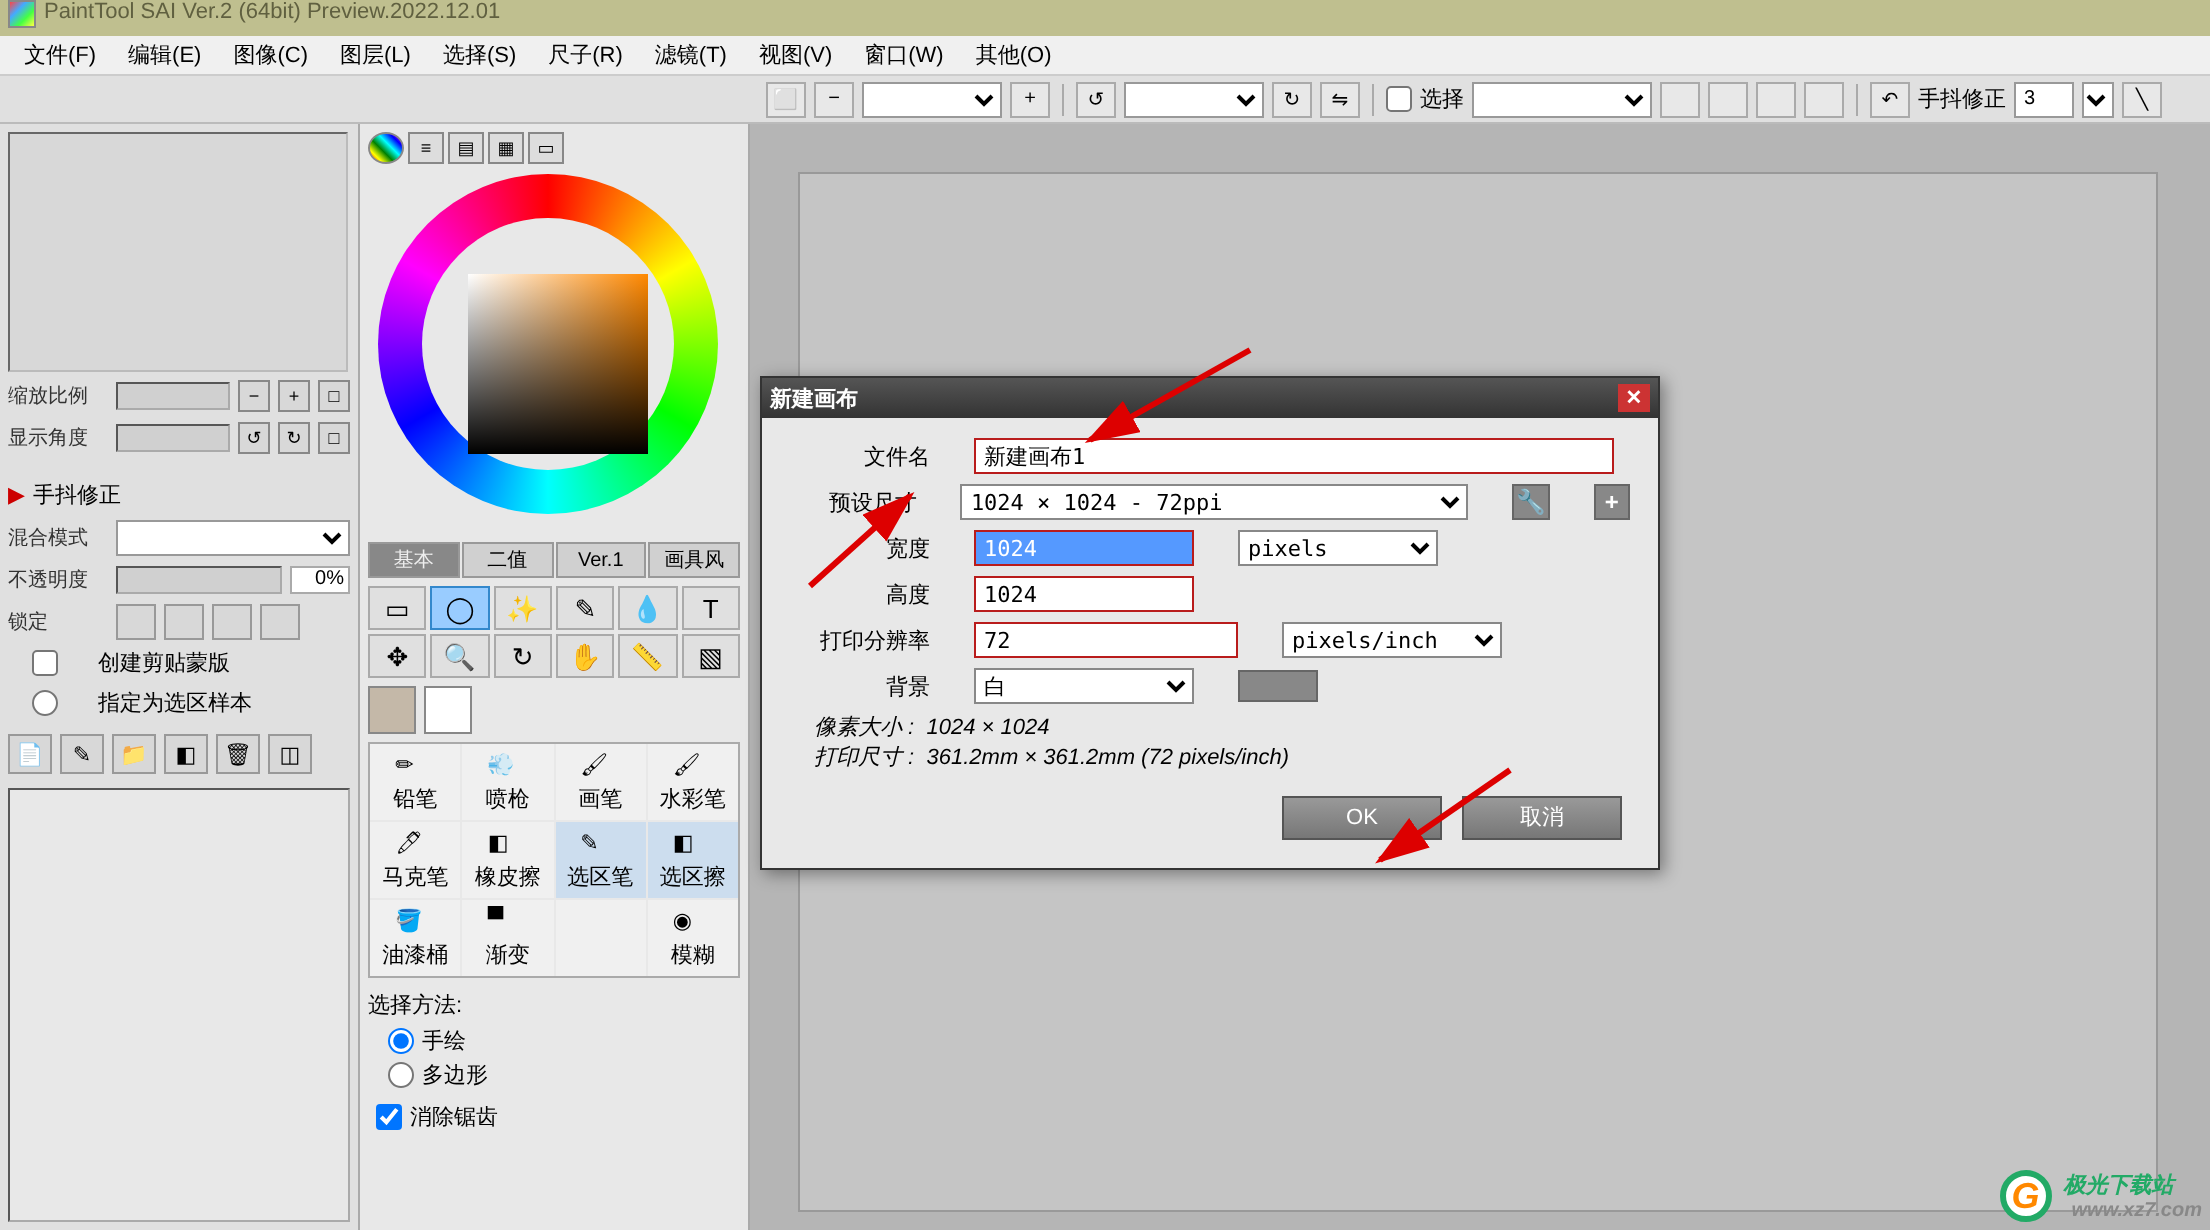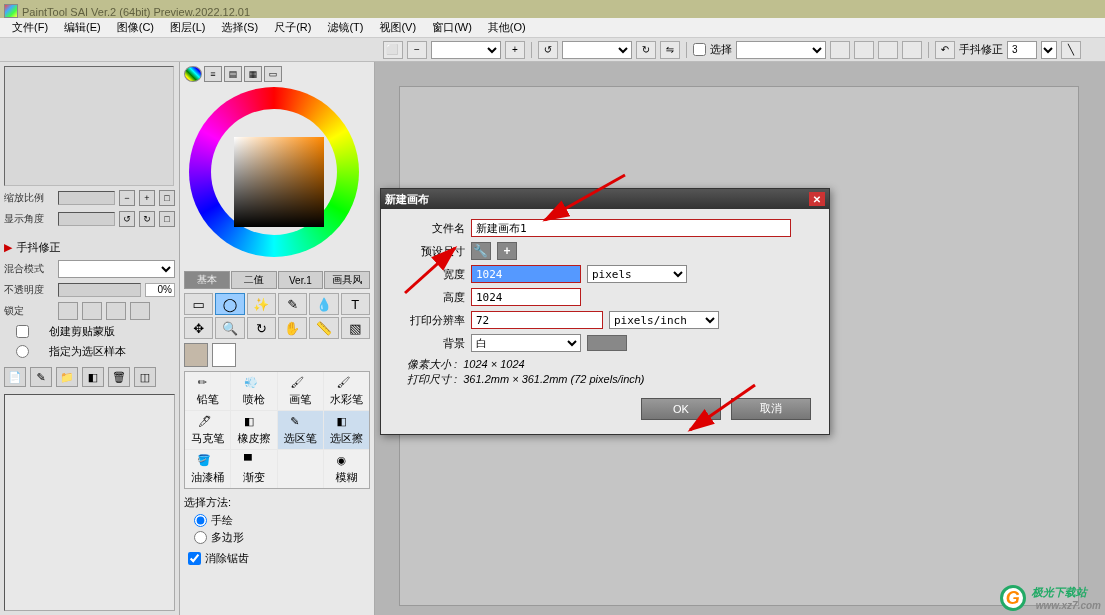--- a/index.html
+++ b/index.html
@@ -1,17 +1,17 @@
 <!DOCTYPE html>
 <html><head>
 <meta charset="utf-8">
 <style>
 * { box-sizing: border-box; margin: 0; padding: 0; font-family: "Microsoft YaHei", Arial, sans-serif; font-size: 11px; }
 body { background: #b5b5b5; width: 1105px; height: 615px; overflow: hidden; position: relative; }
-.titlebar { background: #bfbf8f; height: 18px; display: flex; align-items: flex-end; padding: 0 4px; color: #606040; font-size: 11px; }
+.titlebar { background: #bfbf8f; height: 18px; display: flex; align-items: flex-start; padding: 0 4px; color: #606040; font-size: 11px; }
 .titlebar .app-icon { width: 14px; height: 14px; background: linear-gradient(135deg,#f44,#4af,#4f4,#ff4); margin-right: 4px; border: 1px solid #888; }
 .menubar { background: #f0f0f0; height: 20px; display: flex; align-items: center; padding: 0 4px; border-bottom: 1px solid #ccc; }
 .menu-item { padding: 2px 8px; cursor: default; }
 .toolbar-row { background: #e0e0e0; height: 24px; display: flex; align-items: center; padding: 2px 4px; gap: 4px; border-bottom: 1px solid #bbb; }
 .tb-btn { width: 20px; height: 18px; background: #e8e8e8; border: 1px solid #aaa; display: inline-flex; align-items: center; justify-content: center; font-size: 10px; }
 .tb-sep { width: 1px; height: 16px; background: #aaa; margin: 0 2px; }
 .tb-select { height: 18px; border: 1px solid #999; background: #fff; padding: 0 2px; font-size: 10px; }
 .tb-input { height: 18px; border: 1px solid #999; background: #fff; padding: 0 4px; font-size: 10px; width: 30px; }
 .main-area { display: flex; height: calc(100% - 62px); }
 .left-panel { width: 180px; background: #e0e0e0; border-right: 1px solid #aaa; padding: 4px; display: flex; flex-direction: column; gap: 3px; }
@@ -48,21 +48,21 @@
 .sel-method { margin-top: 6px; font-size: 11px; }
 .sel-method .hdr { font-weight: normal; margin-bottom: 2px; }
 .radio-row { display: flex; align-items: center; gap: 4px; padding: 1px 0 1px 10px; }
 .canvas-area { flex: 1; background: #b5b5b5; position: relative; padding: 24px 0 0 24px; }
 .canvas-bg { width: 680px; height: 520px; background: #c5c5c5; border: 1px solid #999; }
 
 .dialog { position: absolute; left: 380px; top: 188px; width: 450px; background: #e8e8e8; border: 1px solid #333; box-shadow: 2px 2px 8px rgba(0,0,0,.4); z-index: 100; }
 .dlg-title { background: linear-gradient(#555,#333); color: #fff; height: 20px; display: flex; align-items: center; justify-content: space-between; padding: 0 4px; font-size: 11px; font-weight: bold; }
 .dlg-close { width: 16px; height: 14px; background: #c33; color: #fff; display: flex; align-items: center; justify-content: center; font-size: 10px; }
 .dlg-body { padding: 10px 14px; }
-.dlg-row { display: flex; align-items: center; margin-bottom: 5px; gap: 6px; }
+.dlg-row { display: flex; align-items: center; margin-bottom: 5px; gap: 22px; }
 .dlg-label { width: 70px; text-align: right; font-size: 11px; }
 .dlg-input { border: 1px solid #b91c1c; background: #fff; height: 18px; padding: 0 4px; font-size: 11px; font-family: "SimSun", monospace; }
 .dlg-select { border: 1px solid #888; background: #fff; height: 18px; font-size: 11px; font-family: "SimSun", monospace; }
 .dlg-input.hl { background: #5599ff; color: #fff; }
 .dlg-icon-btn { width: 20px; height: 18px; background: #888; color: #fff; border: 1px solid #666; display: flex; align-items: center; justify-content: center; font-size: 12px; font-weight: bold; }
 .dlg-swatch { width: 40px; height: 16px; background: #888; border: 1px solid #666; }
 .dlg-info { font-family: "SimSun", monospace; font-size: 11px; line-height: 1.4; margin-left: 12px; margin-bottom: 10px; font-style: italic; }
 .dlg-buttons { display: flex; justify-content: flex-end; gap: 10px; padding: 0 4px 4px 0; }
 .dlg-btn { width: 80px; height: 22px; background: linear-gradient(#999,#777); color: #fff; border: 1px solid #555; display: flex; align-items: center; justify-content: center; font-size: 11px; }
 
@@ -287,20 +287,21 @@
     <span>新建画布</span>
     <div class="dlg-close">✕</div>
   </div>
   <div class="dlg-body">
     <div class="dlg-row">
       <span class="dlg-label">文件名</span>
       <input class="dlg-input" style="width: 320px;" value="新建画布1">
     </div>
     <div class="dlg-row">
       <span class="dlg-label">预设尺寸</span>
+      <select class="dlg-select" style="width:280px"><option>1024 × 1024 - 72ppi</option></select>
       <div class="dlg-icon-btn">🔧</div>
       <div class="dlg-icon-btn">+</div>
     </div>
     <div class="dlg-row">
       <span class="dlg-label">宽度</span>
       <input class="dlg-input hl" style="width: 110px;" value="1024">
       <select class="dlg-select" style="width:100px"><option>pixels</option></select>
     </div>
     <div class="dlg-row">
       <span class="dlg-label">高度</span>

